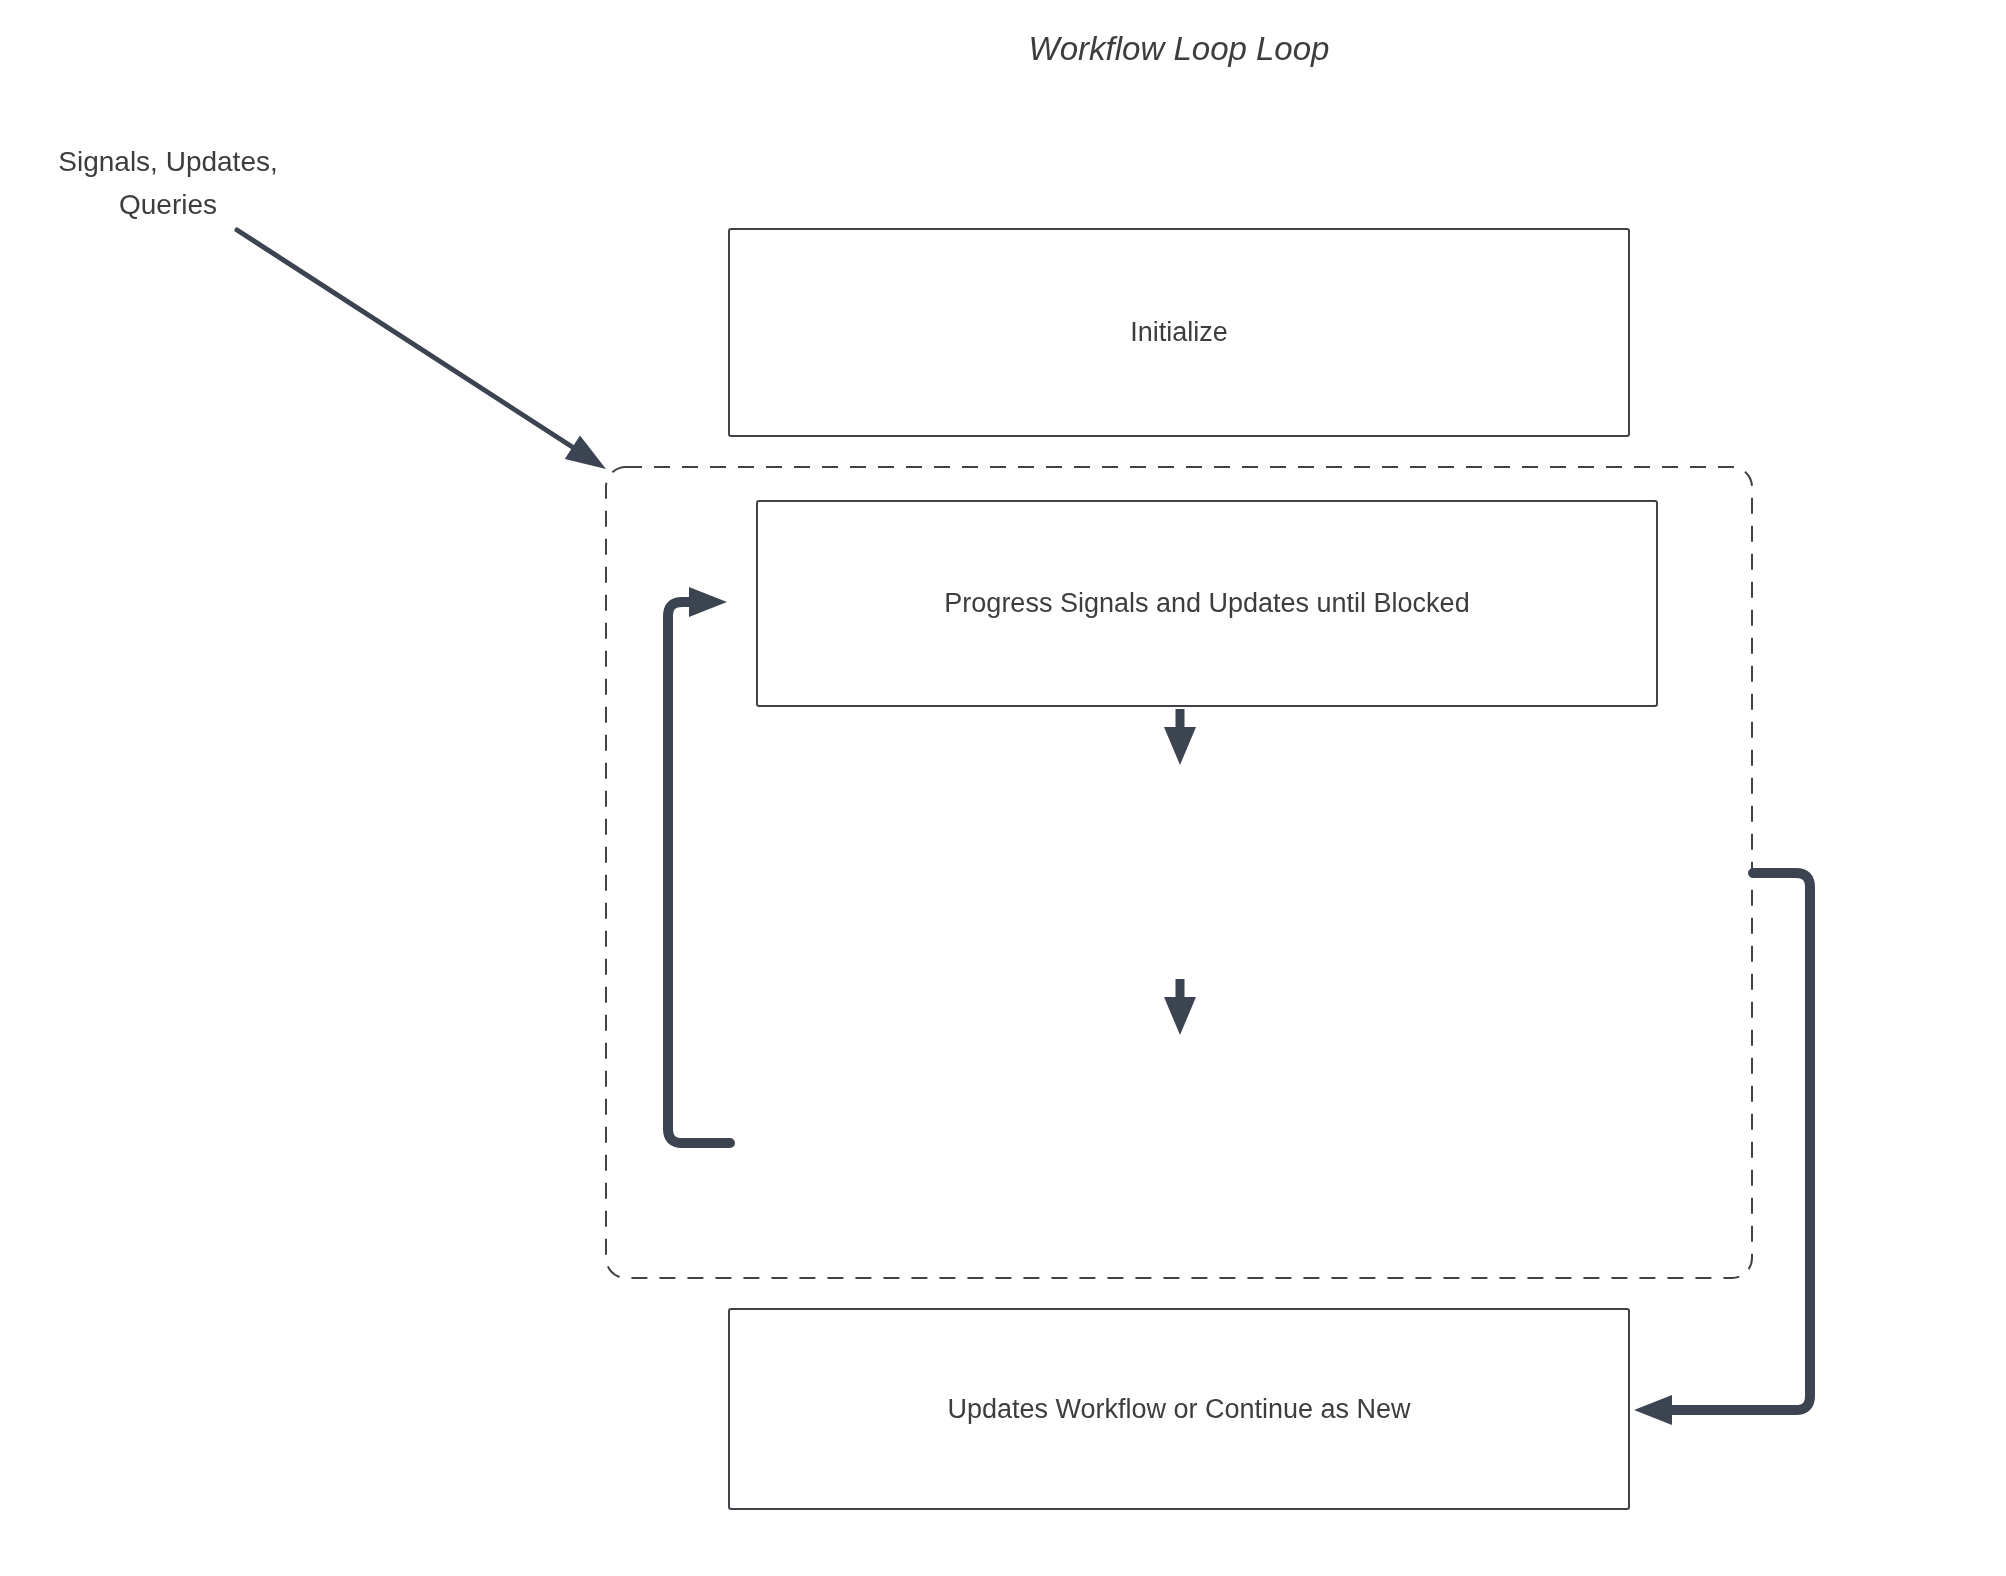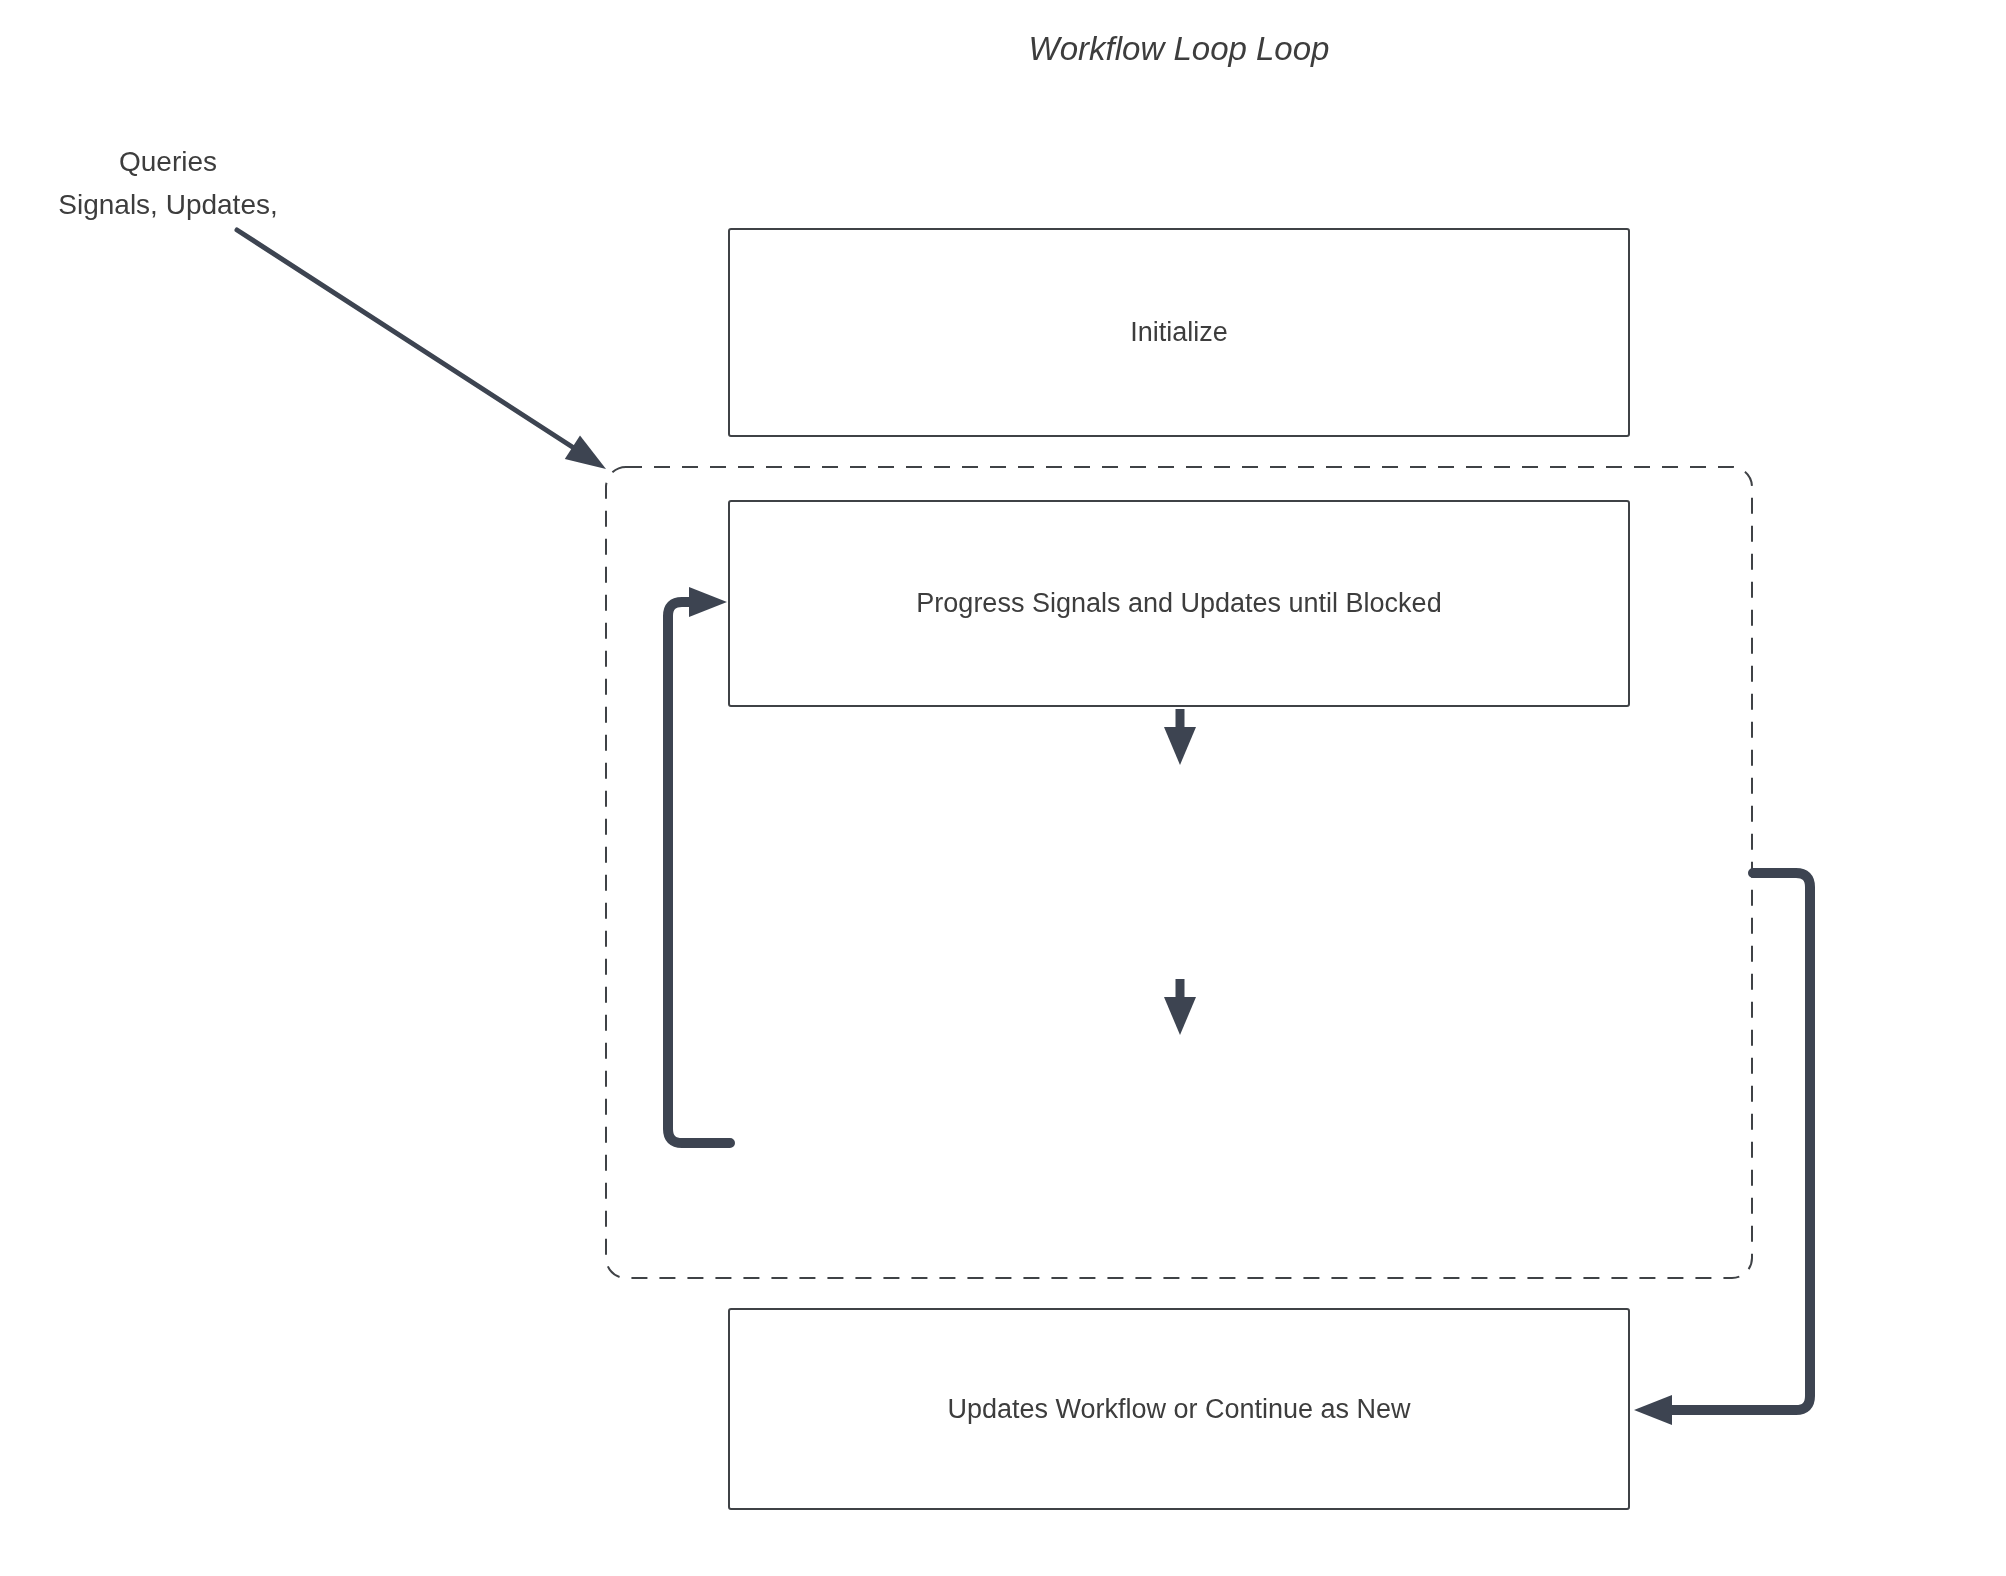--- a/index.html
+++ b/index.html
@@ -83,29 +83,29 @@
   .head { fill: var(--arrow); stroke: none; }
 </style>
 </head>
 <body>
 
 <div class="canvas">
 
   <div class="diagram-title">Workflow Loop Loop</div>
 
   <div class="annotation">
+    <div>Signals, Updates,</div>
     <div>Queries</div>
-    <div>Signals, Updates,</div>
   </div>
 
   <div class="node" style="left:728px; top:228px; width:902px; height:209px;">
     <span>Initialize</span>
   </div>
 
-  <div class="node" style="left:728px; top:500px; width:902px; height:207px;">
+  <div class="node" style="left:756px; top:500px; width:902px; height:207px;">
     <span>Progress Signals and Updates until Blocked</span>
   </div>
 
 
 
   <div class="node" style="left:728px; top:1308px; width:902px; height:202px;">
     <span>Updates Workflow or Continue as New</span>
   </div>
 
   <svg class="wires" width="2006" height="1576" viewBox="0 0 2006 1576">

